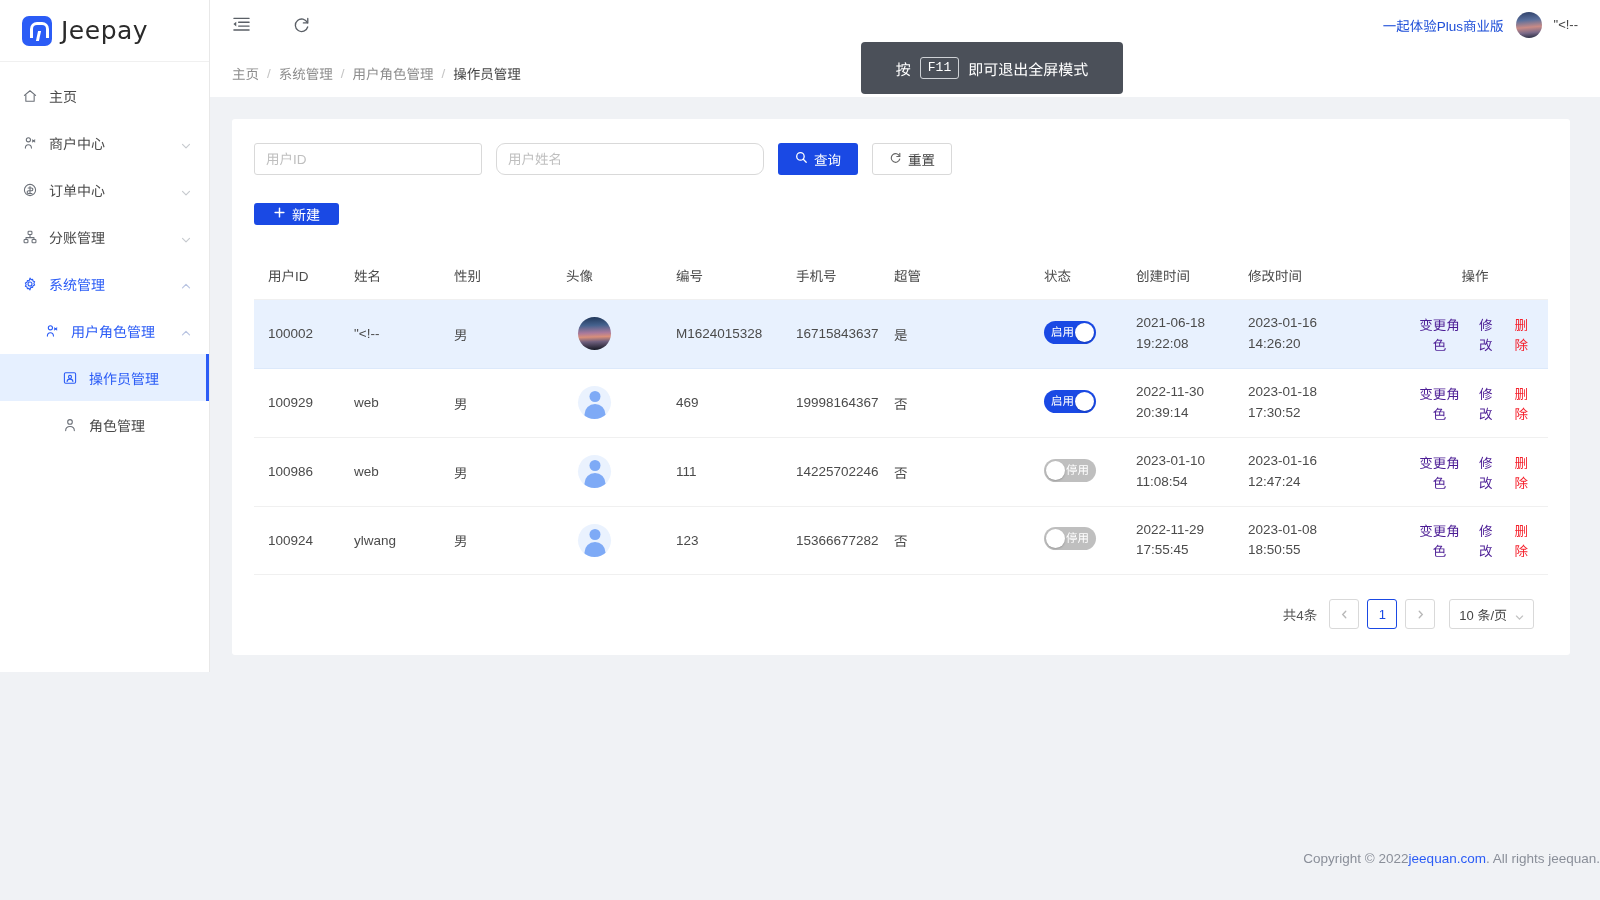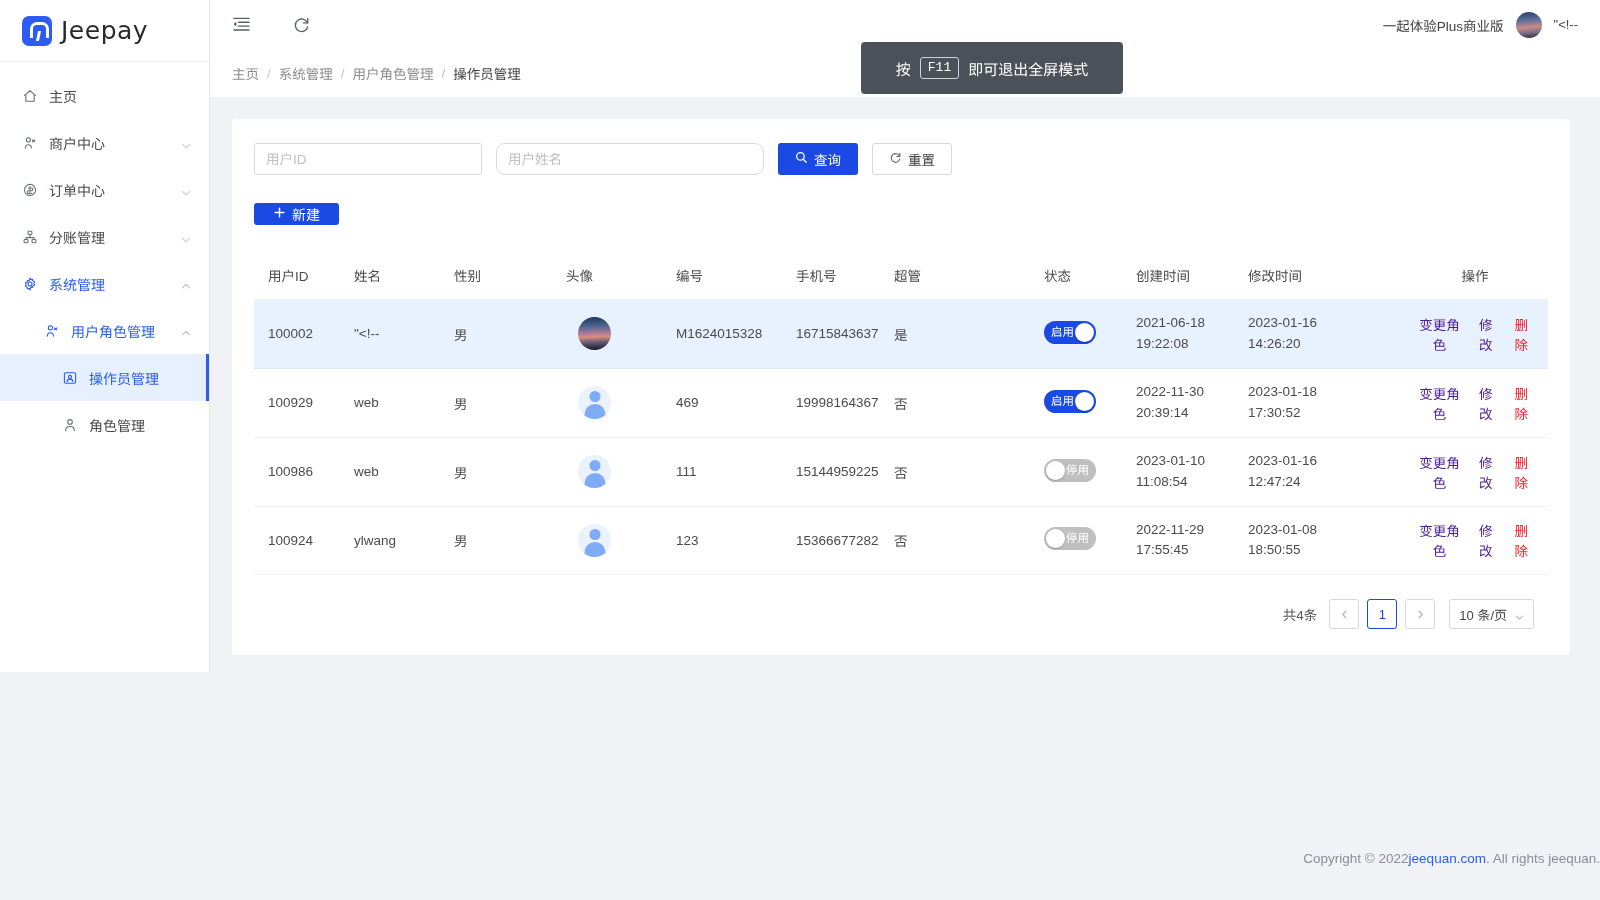--- a/index.html
+++ b/index.html
@@ -71,21 +71,21 @@
           position: relative; overflow: hidden; }
   .topbar {
     height: 49px; background: #fff; display: flex; align-items: center;
     padding: 0 22px 0 20px; flex: none;
   }
   .topbar-left { display: flex; align-items: center; gap: 38px; }
   .icon-btn { width: 22px; height: 22px; cursor: pointer;
               display: flex; align-items: center; justify-content: center; }
   .icon-btn svg { width: 19px; height: 19px; }
   .topbar-right { margin-left: auto; display: flex; align-items: center; gap: 12px; }
-  .plus-promo { color: #404040; font-size: 13.5px; cursor: pointer; }
+  .plus-promo { color: #1d4ed8; font-size: 13.5px; cursor: pointer; }
   .avatar-top {
     width: 26px; height: 26px; border-radius: 50%;
     background: linear-gradient(175deg,#2c3e66 0%,#5a6f9c 32%,#c98b86 58%,#7b6a88 78%,#1d2538 100%);
     flex: none; cursor: pointer;
   }
   .username { font-size: 13px; color: #444; cursor: pointer; }
 
   .crumbbar {
     height: 48px; background: #fff; display: flex; align-items: center;
     padding-left: 22px; flex: none;
@@ -507,21 +507,21 @@
               <tr class="">
                 <td class="c-id">100986</td>
                 <td class="c-name">web</td>
                 <td class="c-gender">男</td>
                 <td class="c-avatar">
                   <div class="av-wrap">
                     <div class="av av-default"></div>
                   </div>
                 </td>
                 <td class="c-no">111</td>
-                <td class="c-phone">15144959225</td>
+                <td class="c-phone">14225702246</td>
                 <td class="c-super">否</td>
                 <td class="c-status"><div class="switch off"><span class="sw-txt">停用</span><span class="knob"></span></div></td>
                 <td class="c-ctime">
                   <div class="tm">
                     <span>2023-01-10</span>
                     <span>11:08:54</span>
                   </div>
                 </td>
                 <td class="c-mtime">
                   <div class="tm">

